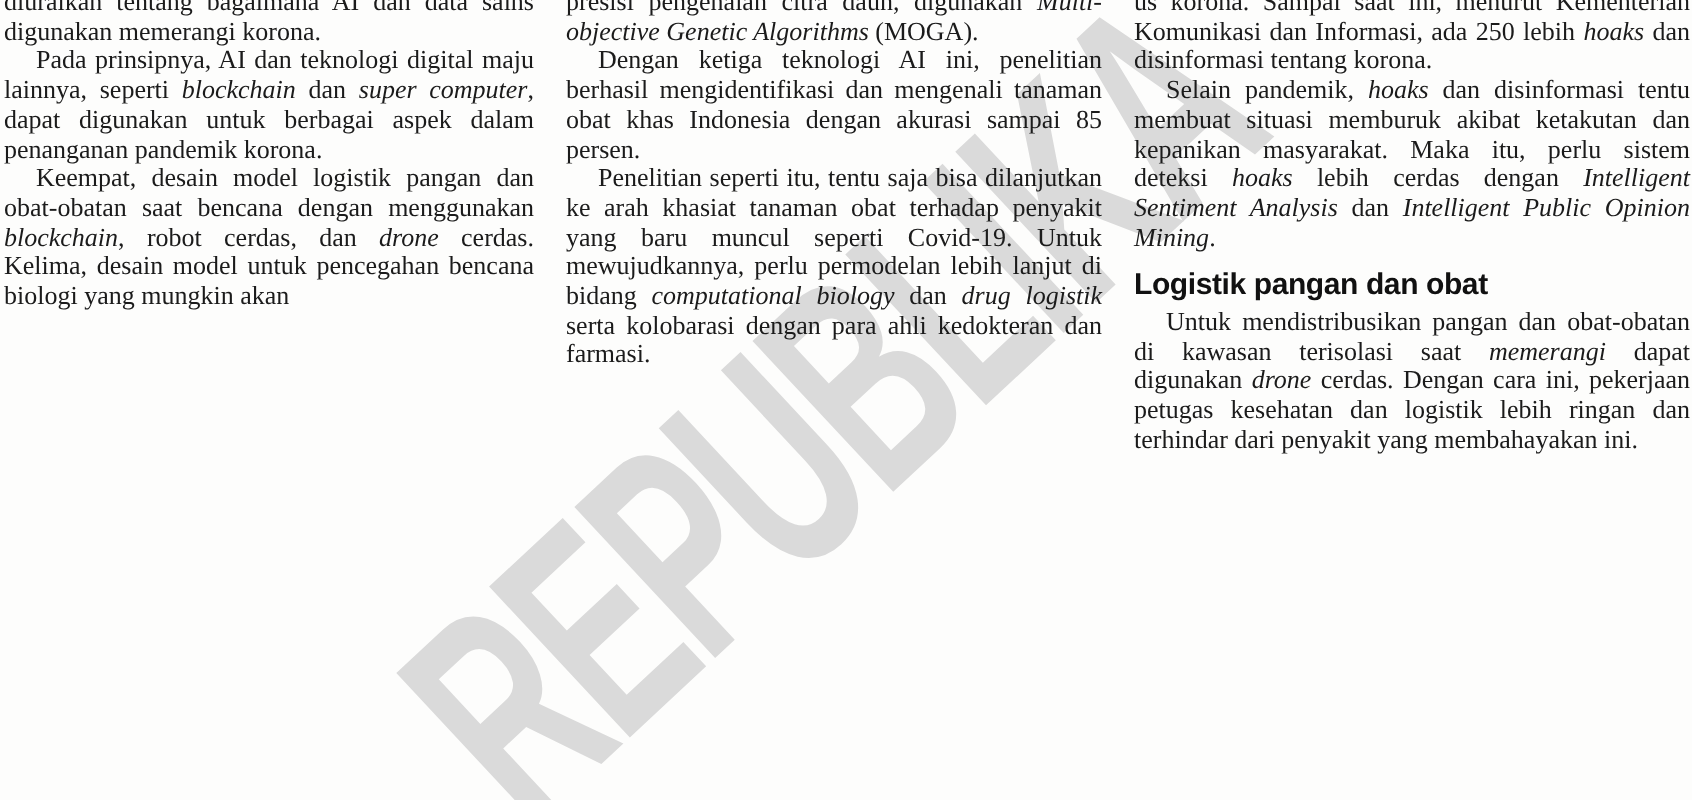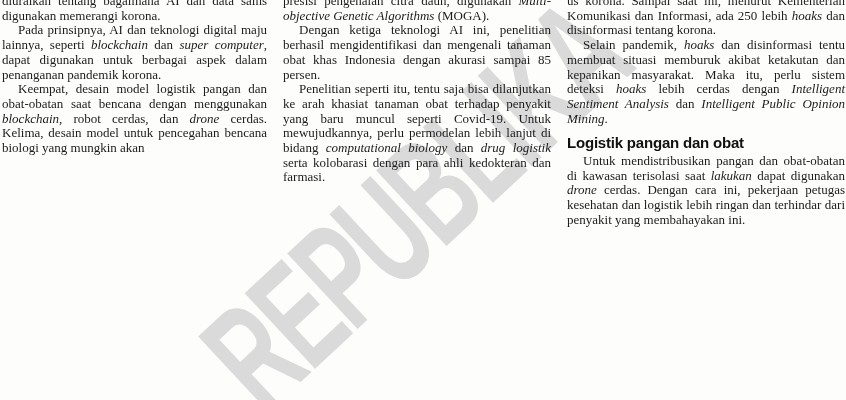--- a/index.html
+++ b/index.html
@@ -73,16 +73,16 @@
       </div>
     <div class="col">
         <p class="cont">presisi pengenalan citra daun, digunakan <span class="it">Multi-objective Genetic Algorithms</span> (MOGA).</p>
         <p>Dengan ketiga teknologi AI ini, penelitian berhasil mengidentifikasi dan mengenali tanaman obat khas Indonesia dengan akurasi sampai 85 persen.</p>
         <p>Penelitian seperti itu, tentu saja bisa dilanjutkan ke arah khasiat tanaman obat terhadap penyakit yang baru muncul seperti Covid-19. Untuk mewujudkannya, perlu permodelan lebih lanjut di bidang <span class="it">computational biology</span> dan <span class="it">drug logistik</span> serta kolobarasi dengan para ahli kedokteran dan farmasi.</p>
       </div>
     <div class="col">
         <p class="cont">us korona. Sampai saat ini, menurut Kementerian Komunikasi dan Informasi, ada 250 lebih <span class="it">hoaks</span> dan disinformasi tentang korona.</p>
         <p>Selain pandemik, <span class="it">hoaks</span> dan disinformasi tentu membuat situasi memburuk akibat ketakutan dan kepanikan masyarakat. Maka itu, perlu sistem deteksi <span class="it">hoaks</span> lebih cerdas dengan <span class="it">Intelligent Sentiment Analysis</span> dan <span class="it">Intelligent Public Opinion Mining</span>.</p>
         <h2>Logistik pangan dan obat</h2>
-        <p>Untuk mendistribusikan pangan dan obat-obatan di kawasan terisolasi saat <span class="it">lakukan</span> dapat digunakan <span class="it">drone</span> cerdas. Dengan cara ini, pekerjaan petugas kesehatan dan logistik lebih ringan dan terhindar dari penyakit yang membahayakan ini.</p>
+        <p>Untuk mendistribusikan pangan dan obat-obatan di kawasan terisolasi saat <span class="it">memerangi</span> dapat digunakan <span class="it">drone</span> cerdas. Dengan cara ini, pekerjaan petugas kesehatan dan logistik lebih ringan dan terhindar dari penyakit yang membahayakan ini.</p>
       </div>
   </div>
 </div>
 
 </body></html>

